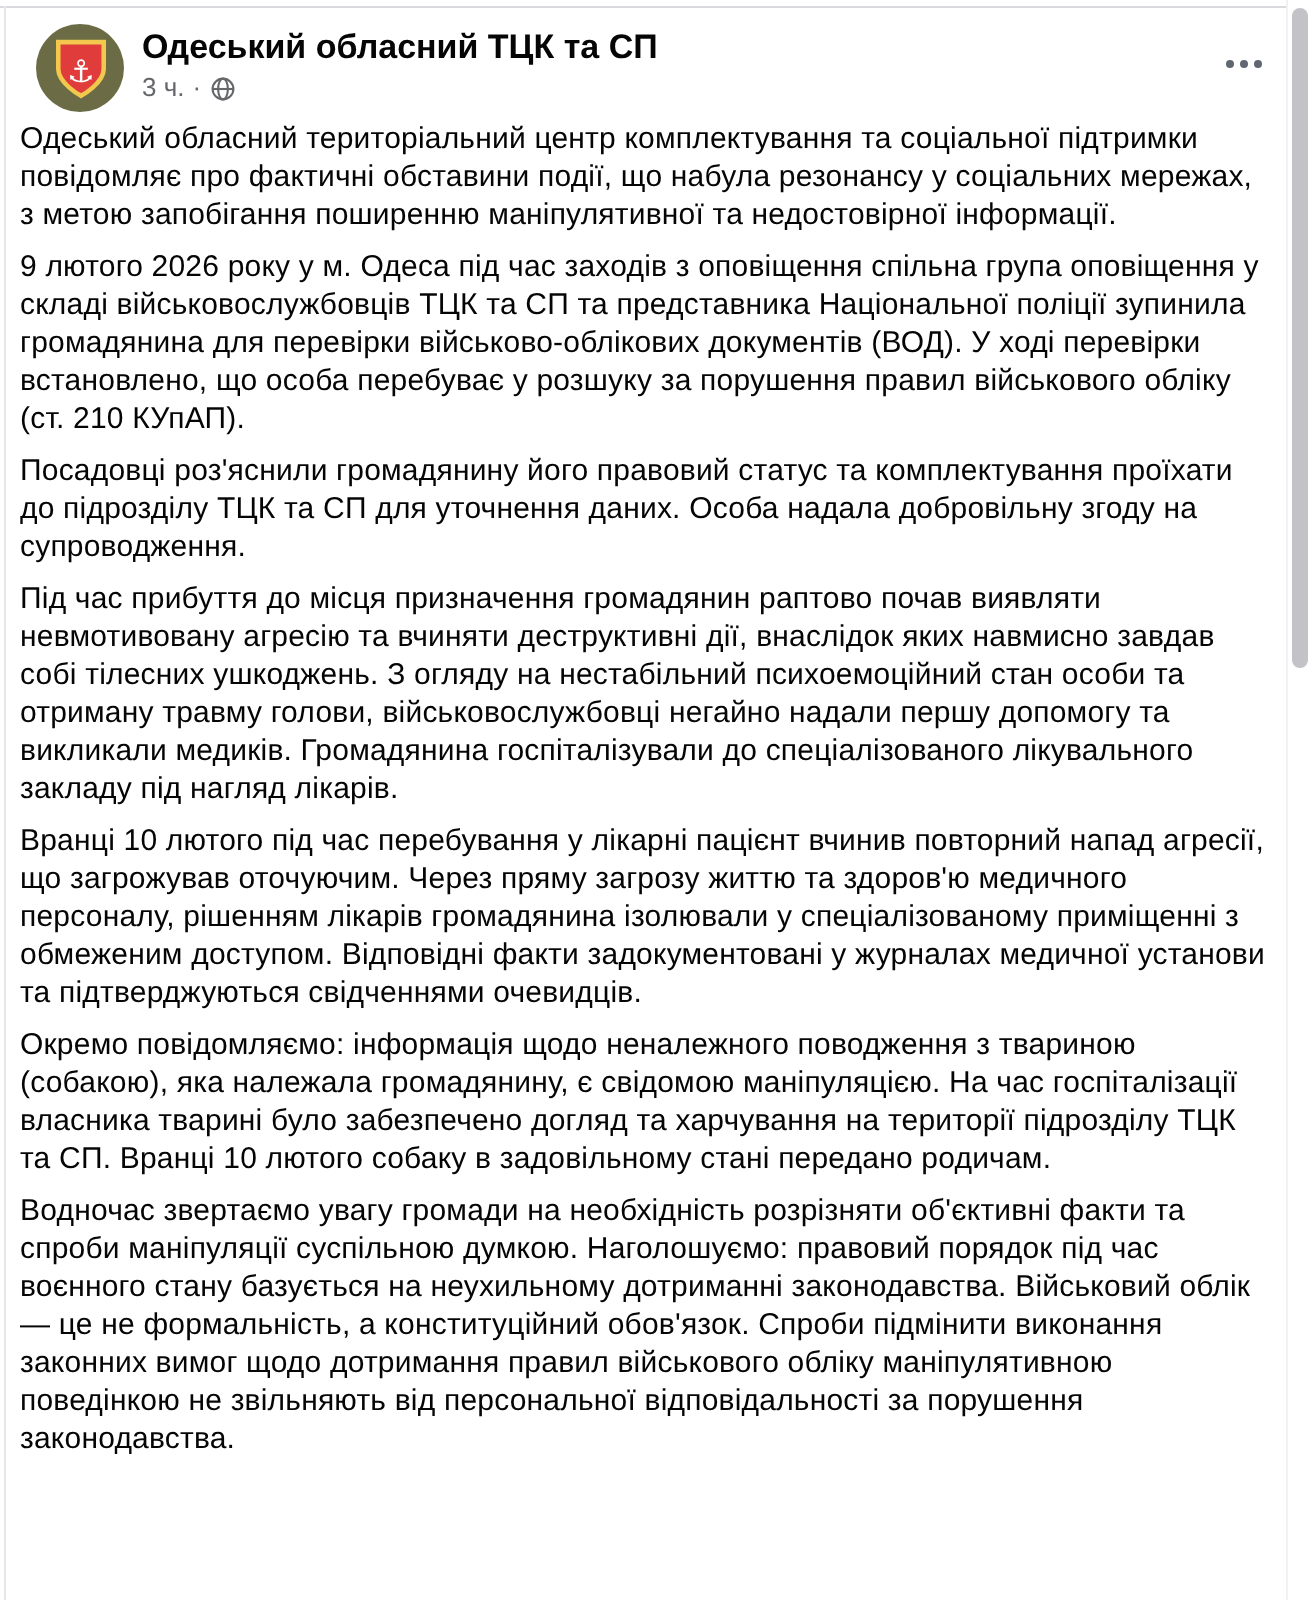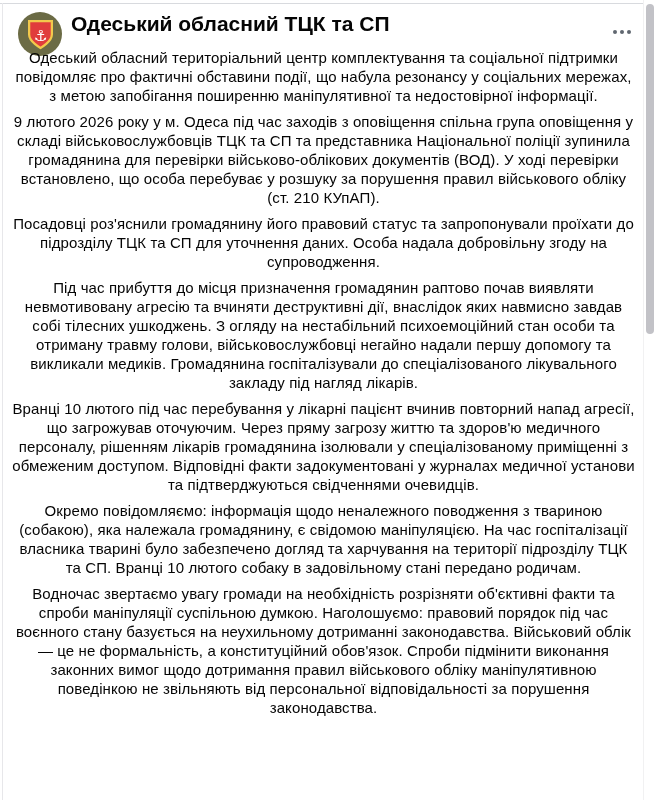--- a/index.html
+++ b/index.html
@@ -30,43 +30,42 @@
   }
   .avatar {
     width: 44px; height: 44px; border-radius: 50%;
     background: #6b6b45;
     display: flex; align-items: center; justify-content: center;
     flex: 0 0 44px;
     cursor: pointer;
   }
   .header-text { margin-left: 9px; padding-top: 1px; }
   .page-name {
-    font-size: 21px; font-weight: 700; color: #050505;
+    font-size: 17px; font-weight: 700; color: #050505;
     line-height: 21px; cursor: pointer;
   }
   .meta {
     margin-top: 2px;
     display: flex; align-items: center; gap: 4px;
     font-size: 13px; color: #65676b; line-height: 16px;
   }
   .meta .sep { color: #65676b; }
   .globe { display: inline-flex; align-items: center; }
   .menu-btn {
     position: absolute; top: 24px; right: 24px;
     display: flex; gap: 3px; align-items: center;
     padding: 6px 2px; cursor: pointer;
   }
   .menu-btn .dot {
     width: 4px; height: 4px; border-radius: 50%;
     background: #606770;
   }
   .content {
-    position: absolute; top: 44px; left: 0; right: 16px;
+    position: absolute; top: 56px; left: 0; right: 16px;
     padding: 4px 4px 0 10px;
-    text-align: center;
   }
   .content p {
     margin: 0 0 7px 0;
     font-size: 15px; line-height: 19px;
     color: #050505;
     letter-spacing: 0.1px;
   }
   .scrollbar-track {
     position: absolute; top: 0; right: 0; bottom: 0;
     width: 14px; background: #ffffff;
@@ -89,33 +88,44 @@
 
   <div class="header">
     <div class="avatar">
       <svg width="27" height="31" viewBox="0 0 26 30">
         <path d="M2 2 h22 v13 c0 7 -11 13 -11 13 S2 22 2 15 Z" fill="#e03c3c" stroke="#f2c94c" stroke-width="2.2"></path>
         <text x="13" y="21.5" text-anchor="middle" font-size="15" fill="#ffffff" font-family="DejaVu Sans, sans-serif">⚓</text>
       </svg>
     </div>
     <div class="header-text">
       <div class="page-name">Одеський обласний ТЦК та СП</div>
+      <div class="meta">
+        <span>3 ч.</span>
+        <span class="sep">·</span>
+        <span class="globe">
+          <svg width="13" height="13" viewBox="0 0 16 16" fill="none" stroke="#65676b" stroke-width="1.3">
+            <circle cx="8" cy="8" r="6.4"></circle>
+            <ellipse cx="8" cy="8" rx="3" ry="6.4"></ellipse>
+            <path d="M1.6 8 h12.8"></path>
+          </svg>
+        </span>
+      </div>
     </div>
   </div>
 
   <div class="menu-btn">
     <span class="dot"></span>
     <span class="dot"></span>
     <span class="dot"></span>
   </div>
 
   <div class="content">
     <p>Одеський обласний територіальний центр комплектування та соціальної підтримки повідомляє про фактичні обставини події, що набула резонансу у соціальних мережах, з метою запобігання поширенню маніпулятивної та недостовірної інформації.</p>
     <p>9 лютого 2026 року у м. Одеса під час заходів з оповіщення спільна група оповіщення у складі військовослужбовців ТЦК та СП та представника Національної поліції зупинила громадянина для перевірки військово-облікових документів (ВОД). У ході перевірки встановлено, що особа перебуває у розшуку за порушення правил військового обліку (ст. 210 КУпАП).</p>
-    <p>Посадовці роз'яснили громадянину його правовий статус та запропонували проїхати до підрозділу ТЦК та СП для уточнення даних. Особа надала добровільну згоду на супроводження.</p>
+    <p>Посадовці роз'яснили громадянину його правовий статус та комплектування проїхати до підрозділу ТЦК та СП для уточнення даних. Особа надала добровільну згоду на супроводження.</p>
     <p>Під час прибуття до місця призначення громадянин раптово почав виявляти невмотивовану агресію та вчиняти деструктивні дії, внаслідок яких навмисно завдав собі тілесних ушкоджень. З огляду на нестабільний психоемоційний стан особи та отриману травму голови, військовослужбовці негайно надали першу допомогу та викликали медиків. Громадянина госпіталізували до спеціалізованого лікувального закладу під нагляд лікарів.</p>
     <p>Вранці 10 лютого під час перебування у лікарні пацієнт вчинив повторний напад агресії, що загрожував оточуючим. Через пряму загрозу життю та здоров'ю медичного персоналу, рішенням лікарів громадянина ізолювали у спеціалізованому приміщенні з обмеженим доступом. Відповідні факти задокументовані у журналах медичної установи та підтверджуються свідченнями очевидців.</p>
     <p>Окремо повідомляємо: інформація щодо неналежного поводження з твариною (собакою), яка належала громадянину, є свідомою маніпуляцією. На час госпіталізації власника тварині було забезпечено догляд та харчування на території підрозділу ТЦК та СП. Вранці 10 лютого собаку в задовільному стані передано родичам.</p>
     <p>Водночас звертаємо увагу громади на необхідність розрізняти об'єктивні факти та спроби маніпуляції суспільною думкою. Наголошуємо: правовий порядок під час воєнного стану базується на неухильному дотриманні законодавства. Військовий облік — це не формальність, а конституційний обов'язок. Спроби підмінити виконання законних вимог щодо дотримання правил військового обліку маніпулятивною поведінкою не звільняють від персональної відповідальності за порушення законодавства.</p>
 
   </div>
 
   <div class="scrollbar-track">
     <div class="scrollbar-thumb"></div>
   </div>

